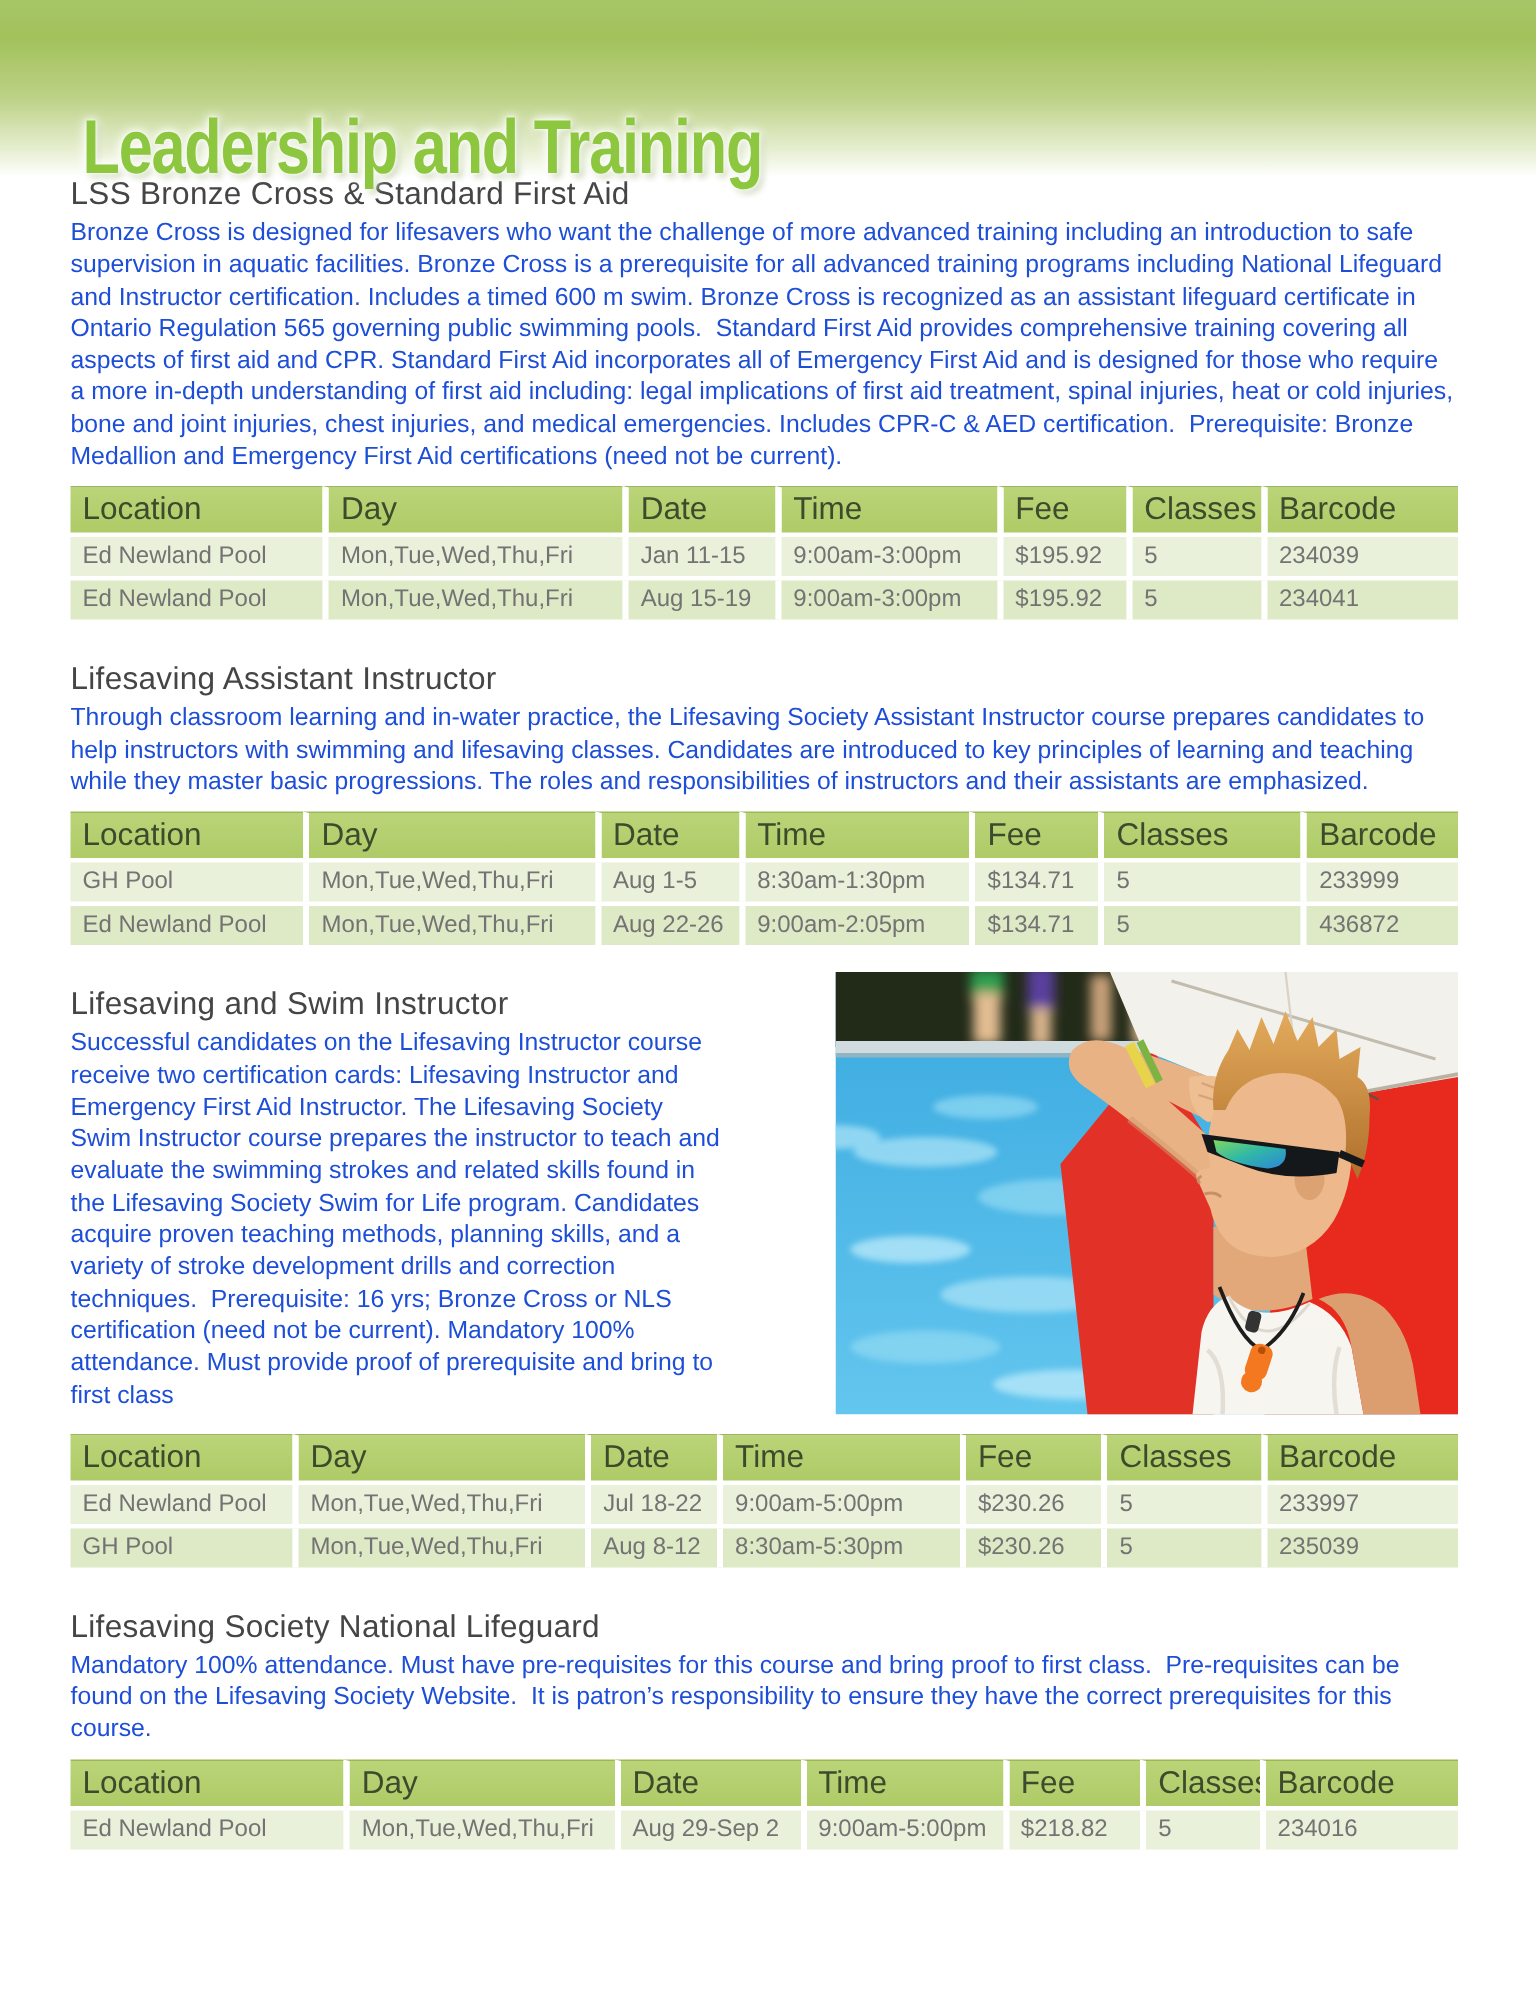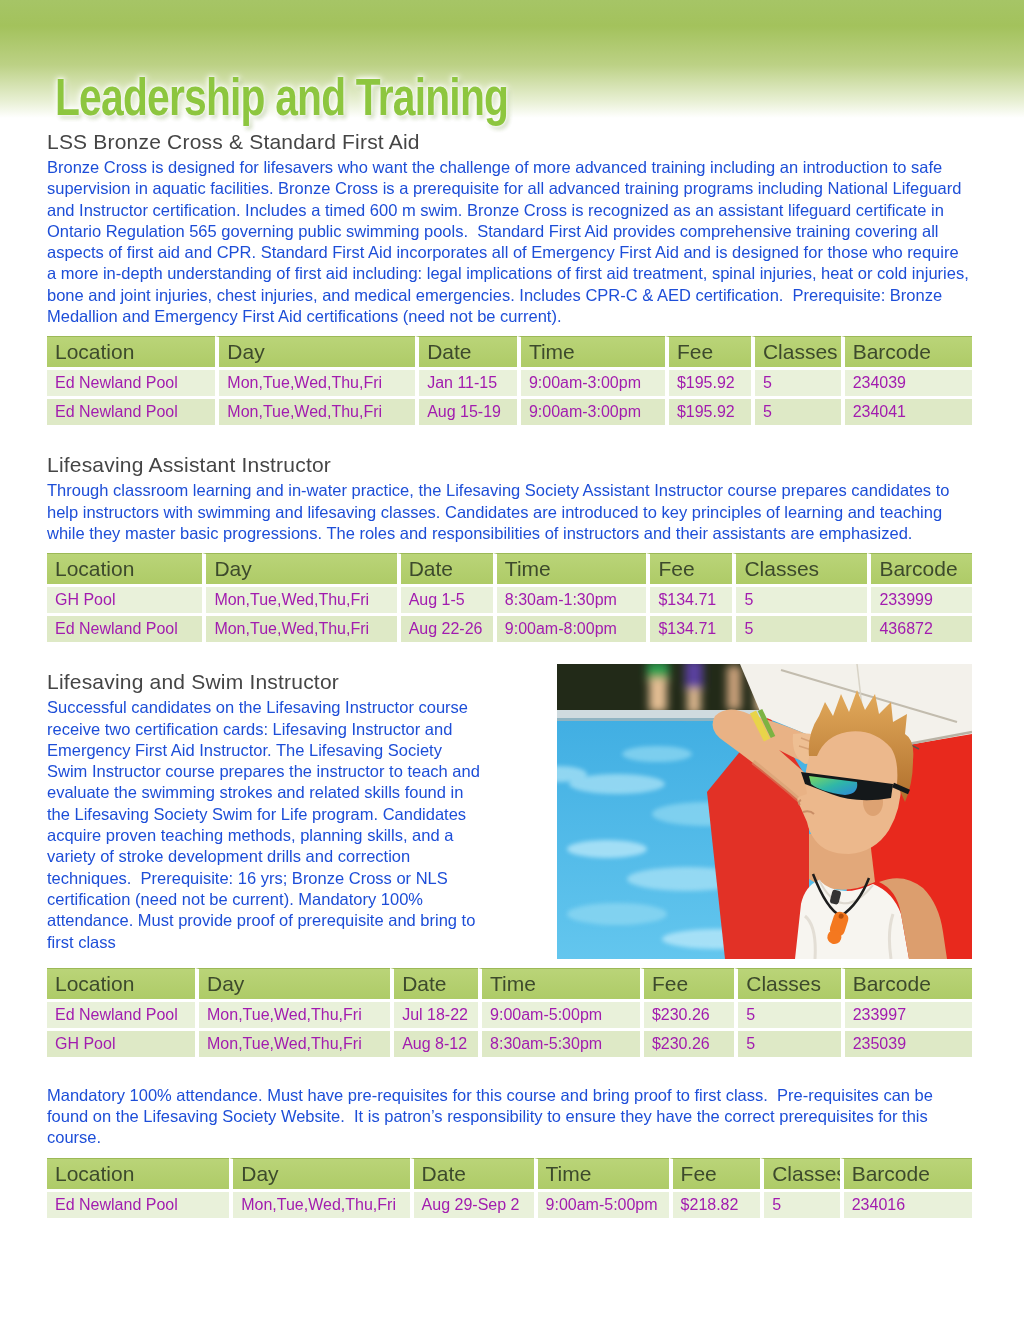--- a/index.html
+++ b/index.html
@@ -40,21 +40,21 @@
     margin: 0 0 3px 0;
     letter-spacing: 0.2px;
   }
   p.body-text {
     font-size: 16.5px;
     line-height: 21.3px;
     color: #1d4ed8;
     white-space: pre-wrap;
     margin-bottom: 6px;
   }
-  section:first-of-type h2 { margin-top: 12px; }
+  section:first-of-type h2 { }
   
   table.course-table {
     width: 100%;
     border-collapse: separate;
     border-spacing: 0 3px;
     table-layout: fixed;
   }
   table.course-table th {
     background: linear-gradient(180deg, #bad478 0%, #aecb67 100%);
     border-top: 1px solid #9cb957;
@@ -62,32 +62,32 @@
     font-weight: 400;
     font-size: 21px;
     text-align: left;
     padding: 3px 8px;
     height: 26px;
     overflow: hidden;
     white-space: nowrap;
   }
   table.course-table td {
     font-size: 16px;
-    color: #a21caf;
+    color: #737373;
     padding: 3px 8px;
     height: 26px;
     overflow: hidden;
     white-space: nowrap;
   }
   table.course-table tbody tr:nth-child(odd) td { background: #e9f1da; }
   table.course-table tbody tr:nth-child(even) td { background: #dee9c6; }
   table.course-table th:not(:first-child),
   table.course-table td:not(:first-child) { border-left: 4px solid #ffffff; }
   
-  .two-col { display: flex; justify-content: space-between; align-items: flex-end; }
+  .two-col { display: flex; justify-content: space-between; align-items: center; }
   .two-col .col-text { width: 434px; }
   .two-col .photo {
     width: 415px; height: 295px;
     margin-top: -15px;
     flex: none;
     line-height: 0;
   }
   .after-photo-table { margin-top: 6px; }
   
   .footer { padding: 58px 0 0 45px; }
@@ -181,21 +181,21 @@
               <td>Aug 1-5</td>
               <td>8:30am-1:30pm</td>
               <td>$134.71</td>
               <td>5</td>
               <td>233999</td>
             </tr>
             <tr>
               <td>Ed Newland Pool</td>
               <td>Mon,Tue,Wed,Thu,Fri</td>
               <td>Aug 22-26</td>
-              <td>9:00am-8:00pm</td>
+              <td>9:00am-2:05pm</td>
               <td>$134.71</td>
               <td>5</td>
               <td>436872</td>
             </tr>
           </tbody>
         </table>
     </section>
 
     <section>
       <div class="two-col">
@@ -354,20 +354,21 @@
               <td>8:30am-5:30pm</td>
               <td>$230.26</td>
               <td>5</td>
               <td>235039</td>
             </tr>
           </tbody>
         </table>
     </section>
 
     <section>
+      <h2>Lifesaving Society National Lifeguard</h2>
       <p class="body-text">Mandatory 100% attendance. Must have pre-requisites for this course and bring proof to first class.  Pre-requisites can be found on the Lifesaving Society Website.  It is patron’s responsibility to ensure they have the correct prerequisites for this course.</p>
       <table class="course-table">
         <colgroup>
           <col style="width:19.7%">
             <col style="width:19.5%">
             <col style="width:13.4%">
           <col style="width:14.6%">
             <col style="width:9.9%">
             <col style="width:8.6%">
             <col style="width:14.3%">

